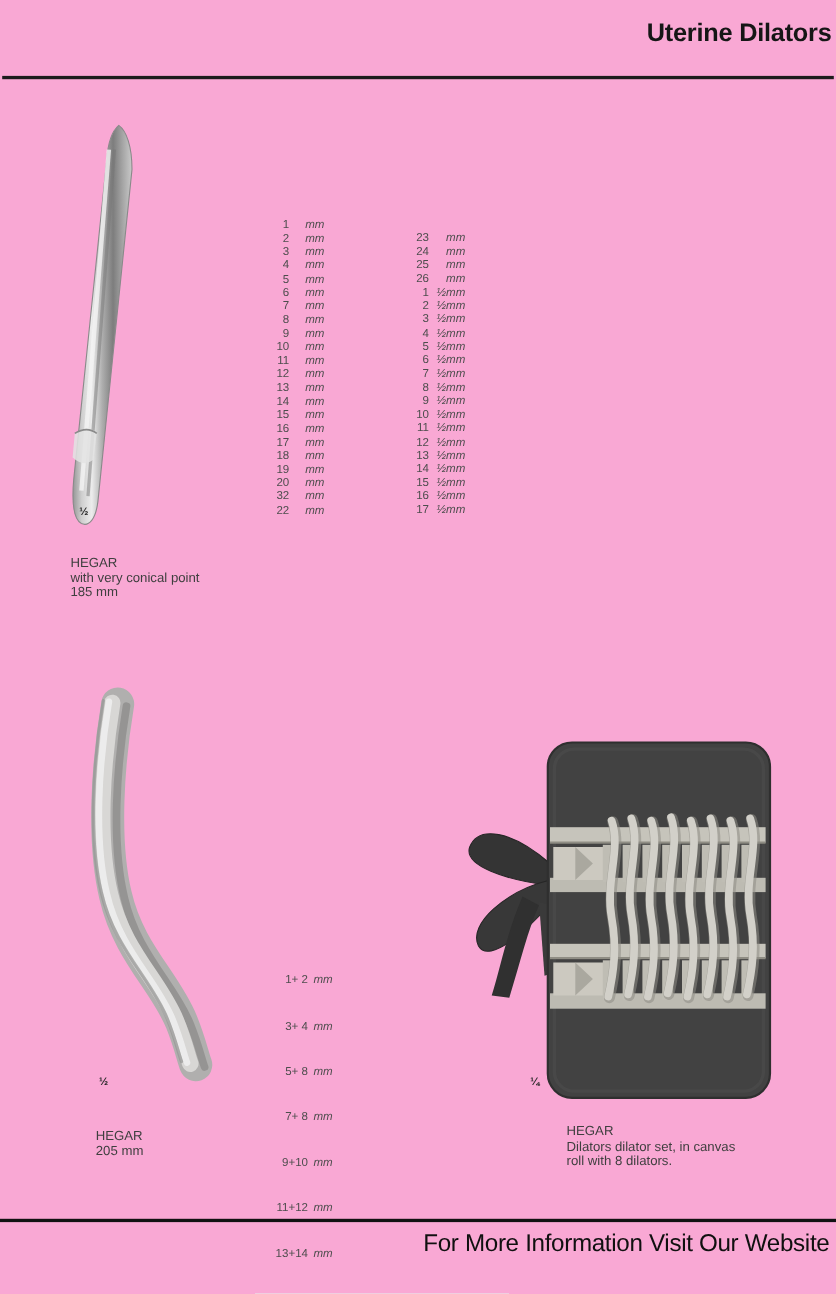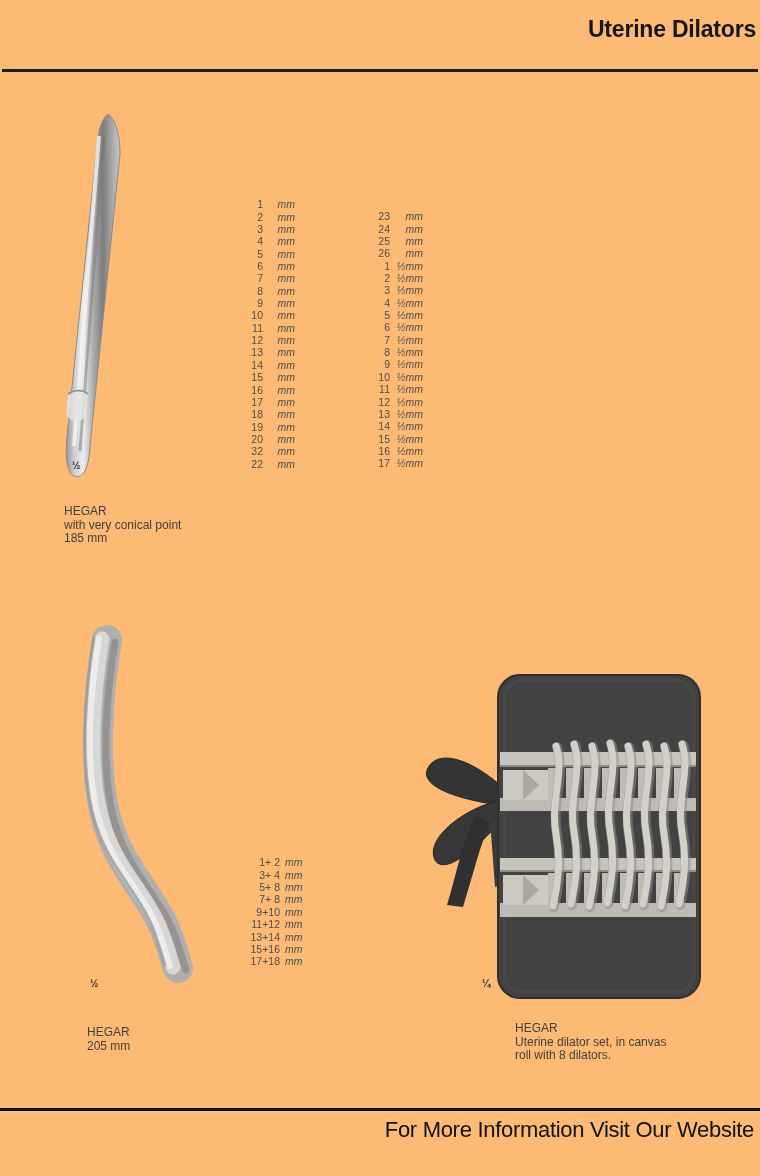--- a/index.html
+++ b/index.html
@@ -1,18 +1,18 @@
 <!DOCTYPE html>
 <html><head>
 <meta charset="utf-8">
 <style>
   html,body{margin:0;padding:0;background:#e9e9e9;}
   .page{
     position:relative;width:760px;height:1176px;margin:0 auto;
-    background:#fdba74;overflow:hidden;
+    background:#f9a8d4;overflow:hidden;
     font-family:"Liberation Sans",sans-serif;
   }
   
   .header-title{
     position:absolute;top:17px;right:4px;text-align:right;
     font-weight:bold;font-size:23px;line-height:24px;color:#161616;
     letter-spacing:-0.2px;
   }
   .rule-top{position:absolute;left:2px;right:2px;top:69px;height:3px;background:#1c1c1c;}
   
@@ -20,21 +20,21 @@
   .size-row{display:flex;height:12.36px;align-items:center;}
   .size-num{text-align:right;}
   .size-unit{text-align:right;font-style:italic;}
   #list1a{left:225px;top:198px;}
   #list1a .size-num{width:38px;}
   #list1a .size-unit{width:32px;}
   #list1b{left:345px;top:210px;}
   #list1b .size-num{width:45px;}
   #list1b .size-unit{width:33px;}
   #list2{left:236px;top:856px;}
-  #list2 .size-row{height:12.4px;}
+  #list2 .size-row{height:12.4px;margin-top:29px;}
   #list2 .size-num{width:44px;}
   #list2 .size-unit{width:22px;text-align:left;margin-left:5px;}
   
   .caption{position:absolute;font-size:12px;line-height:13.5px;color:#3f3f3f;}
   #cap1{left:64px;top:505px;}
   #cap2{left:87px;top:1026px;}
   #cap3{left:515px;top:1022px;}
   
   .scale{position:absolute;font-size:10px;font-weight:bold;color:#262626;}
   #scale1{left:72px;top:460px;}
@@ -438,20 +438,20 @@
           <use href="#rollrod" x="241" y="89"></use>
         <use href="#rollrod" x="259" y="91"></use>
           <use href="#rollrod" x="277" y="89"></use>
       </g>
     </g>
   </svg>
   <span id="scale3" class="scale">¼</span>
 
   <div id="cap3" class="caption">
     <div>HEGAR</div>
-    <div>Uterine dilator set, in canvas</div>
+    <div>Dilators dilator set, in canvas</div>
     <div>roll with 8 dilators.</div>
   </div>
 
   <div class="rule-bottom"></div>
   <div class="footer-line1">For More Information Visit Our Website</div>
 
 </div>
 
 </body></html>

